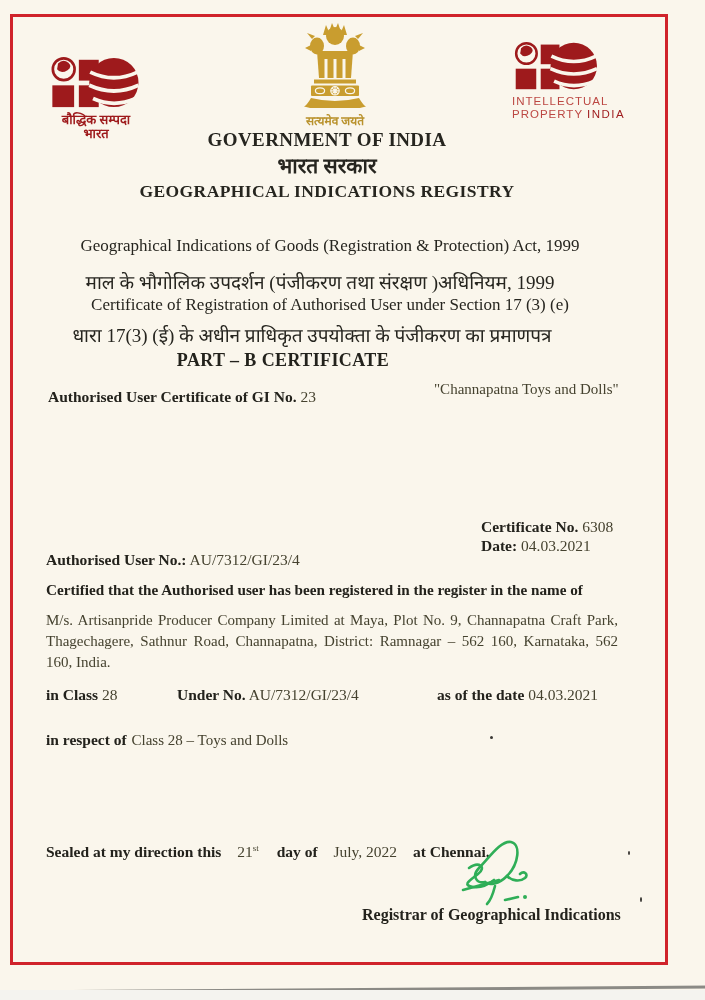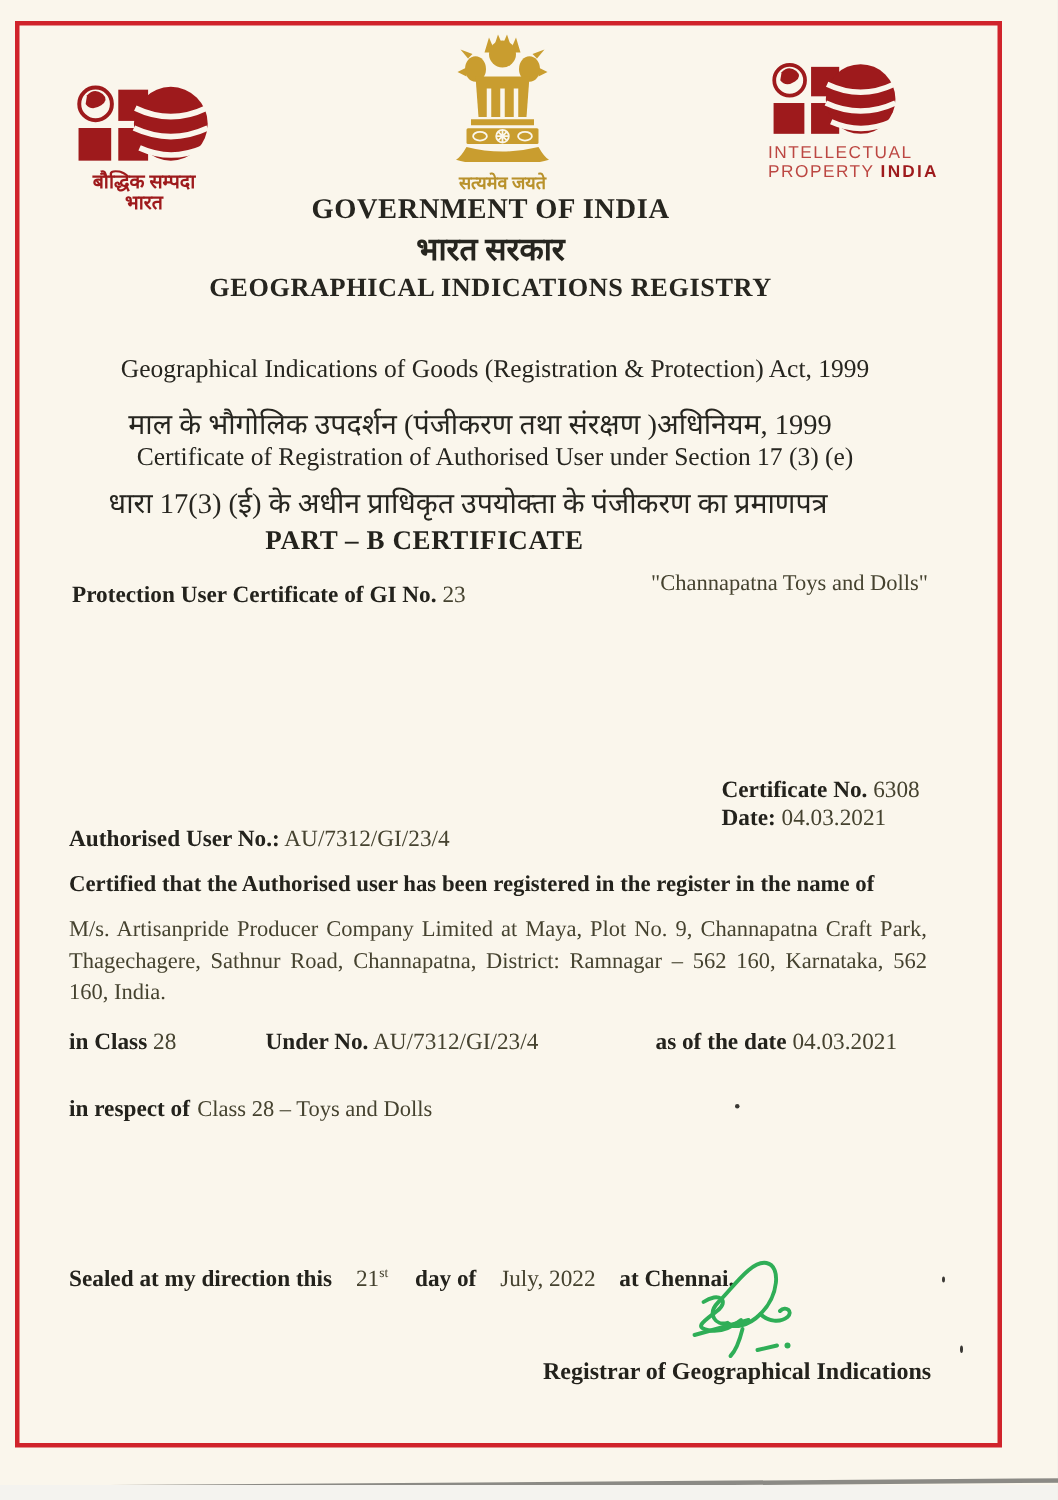--- a/index.html
+++ b/index.html
@@ -15,21 +15,21 @@
   .ctr{transform:translateX(-50%);white-space:nowrap;}
   .b{font-weight:700;color:#23221c;}
   .v{font-weight:400;color:#45422f;}
   .frame{
     position:absolute;left:10px;top:14px;width:652px;height:945px;
     border:3px solid #d0232b;pointer-events:none;
   }
   
   .logo-caption-hi{font-weight:700;color:#9e1a1c;font-size:13px;line-height:14px;text-align:center;}
   .rlogo-line{font-family:"Liberation Sans","DejaVu Sans",sans-serif;font-size:11.5px;letter-spacing:1px;color:#bc4742;line-height:13px;}
-  .rlogo-india{font-weight:700;color:#9e1a1c;letter-spacing:1.5px;}
+  .rlogo-india{font-weight:400;color:#9e1a1c;letter-spacing:1.5px;}
   .motto{color:#b9922c;font-size:12px;font-weight:700;}
   
   .t-en-b{font-weight:700;letter-spacing:.4px;}
   .hi{font-weight:700;}
   
   .paper-edge{
     position:absolute;left:-4px;top:988px;width:714px;height:3px;
     background:#8b8a85;transform:rotate(-0.4deg);
   }
   .below-paper{position:absolute;left:0;top:990px;width:705px;height:10px;background:#f4f3ef;}
@@ -118,21 +118,21 @@
   <div class="abs ctr t-en-b" style="left:327px;top:129px;font-size:19px;">GOVERNMENT OF INDIA</div>
   <div class="abs ctr hi" style="left:327px;top:151px;font-size:21px;">भारत सरकार</div>
   <div class="abs ctr t-en-b" style="left:327px;top:181px;font-size:17.5px;">GEOGRAPHICAL INDICATIONS REGISTRY</div>
   <div class="abs ctr" style="left:330px;top:236px;font-size:17px;">Geographical Indications of Goods (Registration &amp; Protection) Act, 1999</div>
   <div class="abs ctr hi" style="left:320px;top:269px;font-size:19px;font-weight:400;">माल के भौगोलिक उपदर्शन (पंजीकरण तथा संरक्षण )अधिनियम, 1999</div>
   <div class="abs ctr" style="left:330px;top:295px;font-size:17px;">Certificate of Registration of Authorised User under Section 17 (3) (e)</div>
   <div class="abs ctr hi" style="left:312px;top:322px;font-size:19px;font-weight:400;">धारा 17(3) (ई) के अधीन प्राधिकृत उपयोक्ता के पंजीकरण का प्रमाणपत्र</div>
   <div class="abs ctr b" style="left:283px;top:350px;font-size:18px;letter-spacing:.4px;">PART – B CERTIFICATE</div>
 
   <div class="abs" style="left:48px;top:388px;font-size:15.5px;white-space:nowrap;">
-    <span class="b">Protection User Certificate of GI No.</span>
+    <span class="b">Authorised User Certificate of GI No.</span>
     <span class="v">23</span>
   </div>
   <div class="abs v" style="left:434px;top:381px;font-size:15px;">"Channapatna Toys and Dolls"</div>
 
   <div class="abs" style="left:481px;top:517px;font-size:15.5px;line-height:19px;white-space:nowrap;">
     <div>
       <span class="b">Certificate No.</span>
       <span class="v">6308</span>
     </div>
     <div>

